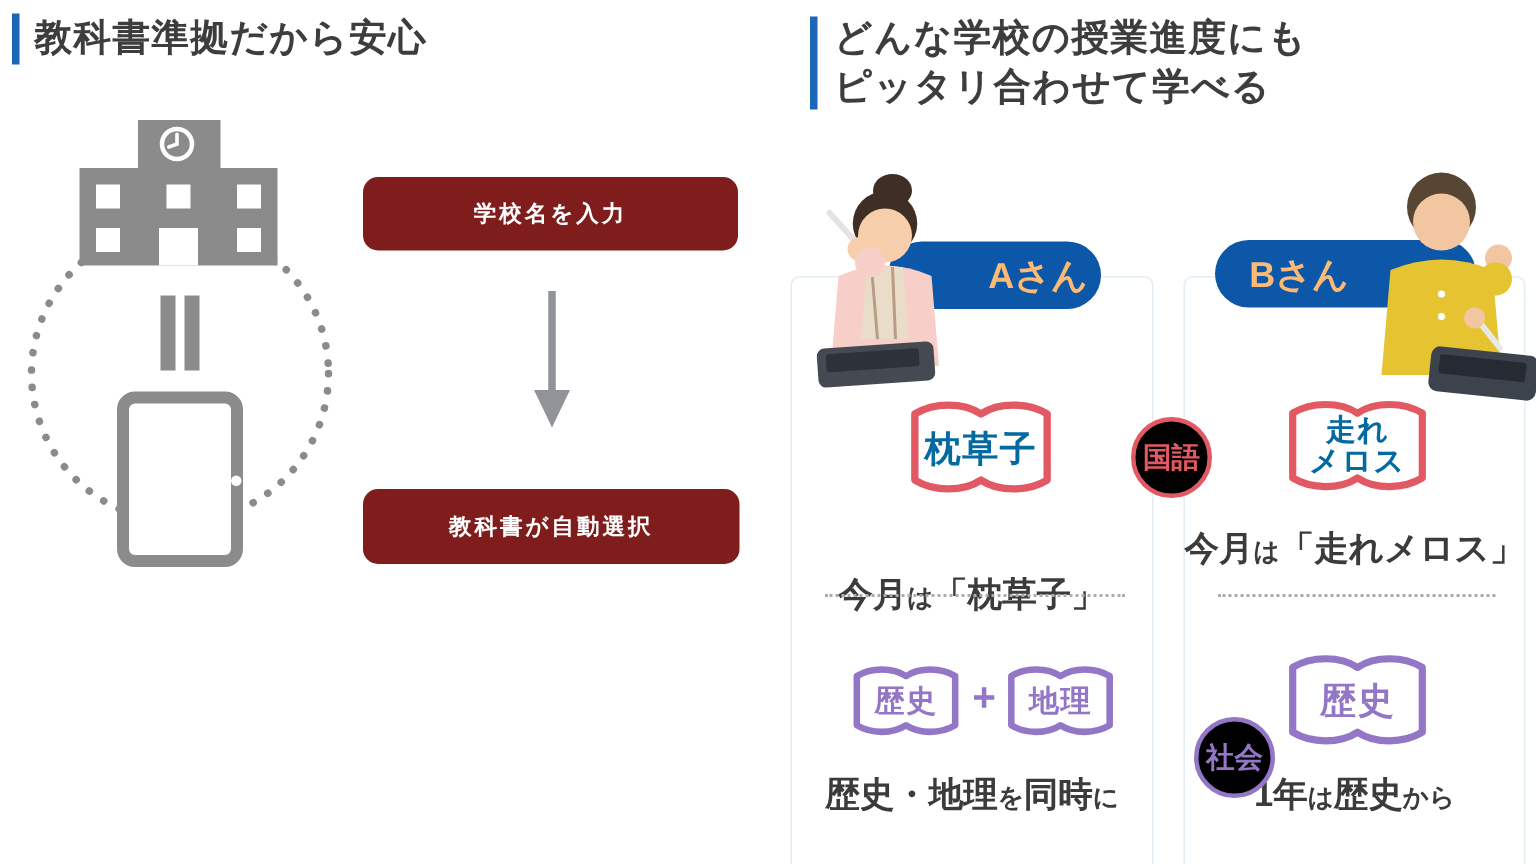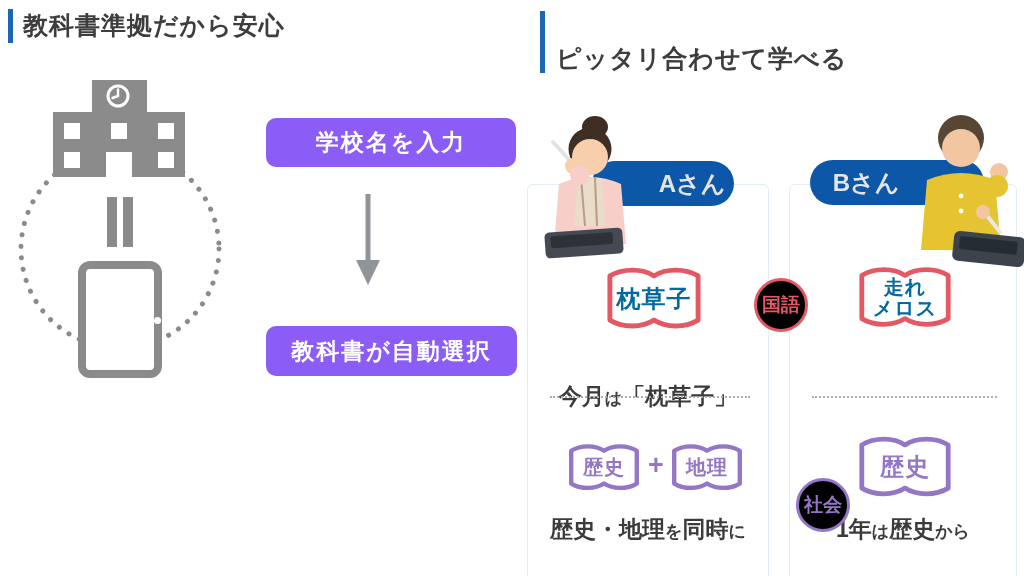--- a/index.html
+++ b/index.html
@@ -15,27 +15,27 @@
   .head-bar{width:5px;background:#1b66b5;}
   .panel-title{font-size:25px;font-weight:600;color:#3d3d3d;letter-spacing:1px;line-height:33px;white-space:nowrap;}
 
   
   .gray{background:#8b8b8b;}
   .win{position:absolute;width:16px;height:16px;background:#fff;}
   .tablet{border:8px solid #8b8b8b;border-radius:12px;background:#fff;box-sizing:border-box;}
   .home-dot{position:absolute;width:7px;height:7px;border-radius:50%;background:#fff;right:-7px;top:50%;margin-top:-3px;}
 
   .flow-btn{
-    background:#8b5cf6;border-radius:10px;color:#ffffff;font-size:23px;font-weight:600;
-    display:flex;align-items:center;justify-content:center;letter-spacing:2px;margin-left:24px;
+    background:#7f1d1d;border-radius:10px;color:#ffffff;font-size:15px;font-weight:600;
+    display:flex;align-items:center;justify-content:center;letter-spacing:2px;
   }
 
   
   .card{background:#ffffff;border:1px solid #e3edf4;border-radius:6px;box-sizing:border-box;}
-  .pill{background:#0d57a9;border-radius:23px;color:#e5e5e5;font-size:24px;font-weight:600;
+  .pill{background:#0d57a9;border-radius:23px;color:#fdba74;font-size:24px;font-weight:600;
         display:flex;align-items:center;box-sizing:border-box;}
   .book-label{position:absolute;left:0;top:0;width:100%;height:100%;
         display:flex;flex-direction:column;align-items:center;justify-content:center;
         font-weight:700;letter-spacing:1px;text-align:center;}
   .book-label.red{color:#0369a1;}
   .book-label.purple{color:#9376c6;}
   .badge{border-radius:50%;background:#000000;display:flex;align-items:center;justify-content:center;
         font-weight:700;box-sizing:border-box;}
   .badge.red{border:3px solid #e25964;color:#e25964;}
   .badge.purple{border:3px solid #9376c6;color:#9376c6;}
@@ -90,20 +90,21 @@
       <line x1="16" y1="2" x2="16" y2="70" stroke="#909498" stroke-width="5"></line>
       <polygon points="4,68 28,68 16,93" fill="#909498"></polygon>
     </svg>
 
     <div class="abs flow-btn" style="left:242px;top:326px;width:251px;height:50px;">教科書が自動選択</div>
   </div>
 
   <div class="abs" style="left:512px;top:0;width:512px;height:576px;">
 
     <div class="abs head-bar" style="left:28px;top:11px;height:62px;"></div>
+    <div class="abs panel-title" style="left:44px;top:9px;">どんな学校の授業進度にも</div>
     <div class="abs panel-title" style="left:44px;top:42px;">ピッタリ合わせて学べる</div>
 
     <div class="abs card" style="left:15px;top:184px;width:242px;height:400px;"></div>
 
     <div class="abs card" style="left:277px;top:184px;width:228px;height:400px;"></div>
 
     <div class="abs pill" style="left:80px;top:161px;width:142px;height:45px;justify-content:center;padding-left:58px;z-index:2;">
       <span>Aさん</span>
     </div>
 
@@ -165,20 +166,21 @@
       <svg width="96" height="69" viewBox="0 0 100 70">
         <path d="M5,12 C18,4 38,4 50,12 C62,4 82,4 95,12 L95,57 C82,65 62,65 50,57 C38,65 18,65 5,57 Z" fill="#ffffff" stroke="#e25964" stroke-width="5" stroke-linejoin="round"></path>
       </svg>
       <div class="book-label red" style="font-size:20px;line-height:21px;">
         <span>走れ</span>
         <span>メロス</span>
       </div>
     </div>
 
     <div class="abs caption" style="left:15px;top:514px;width:242px;"><span class="seg-big">歴史・地理</span><span class="seg-small">を</span><span class="seg-big">同時</span><span class="seg-small">に</span></div>
+    <div class="abs caption" style="left:277px;top:350px;width:228px;"><span class="seg-big">今月</span><span class="seg-small">は</span><span class="seg-big">「走れメロス」</span></div>
     <div class="abs dotted-div" style="left:300px;top:396px;width:185px;"></div>
 
     <div class="abs" style="left:345px;top:432px;width:96px;height:70px;">
       <svg width="96" height="70" viewBox="0 0 100 70">
         <path d="M5,12 C18,4 38,4 50,12 C62,4 82,4 95,12 L95,57 C82,65 62,65 50,57 C38,65 18,65 5,57 Z" fill="#ffffff" stroke="#9376c6" stroke-width="5" stroke-linejoin="round"></path>
       </svg>
       <div class="book-label purple" style="font-size:24px;">歴史</div>
     </div>
     <div class="abs caption" style="left:277px;top:514px;width:228px;"><span class="seg-big">1年</span><span class="seg-small">は</span><span class="seg-big">歴史</span><span class="seg-small">から</span></div>
 

